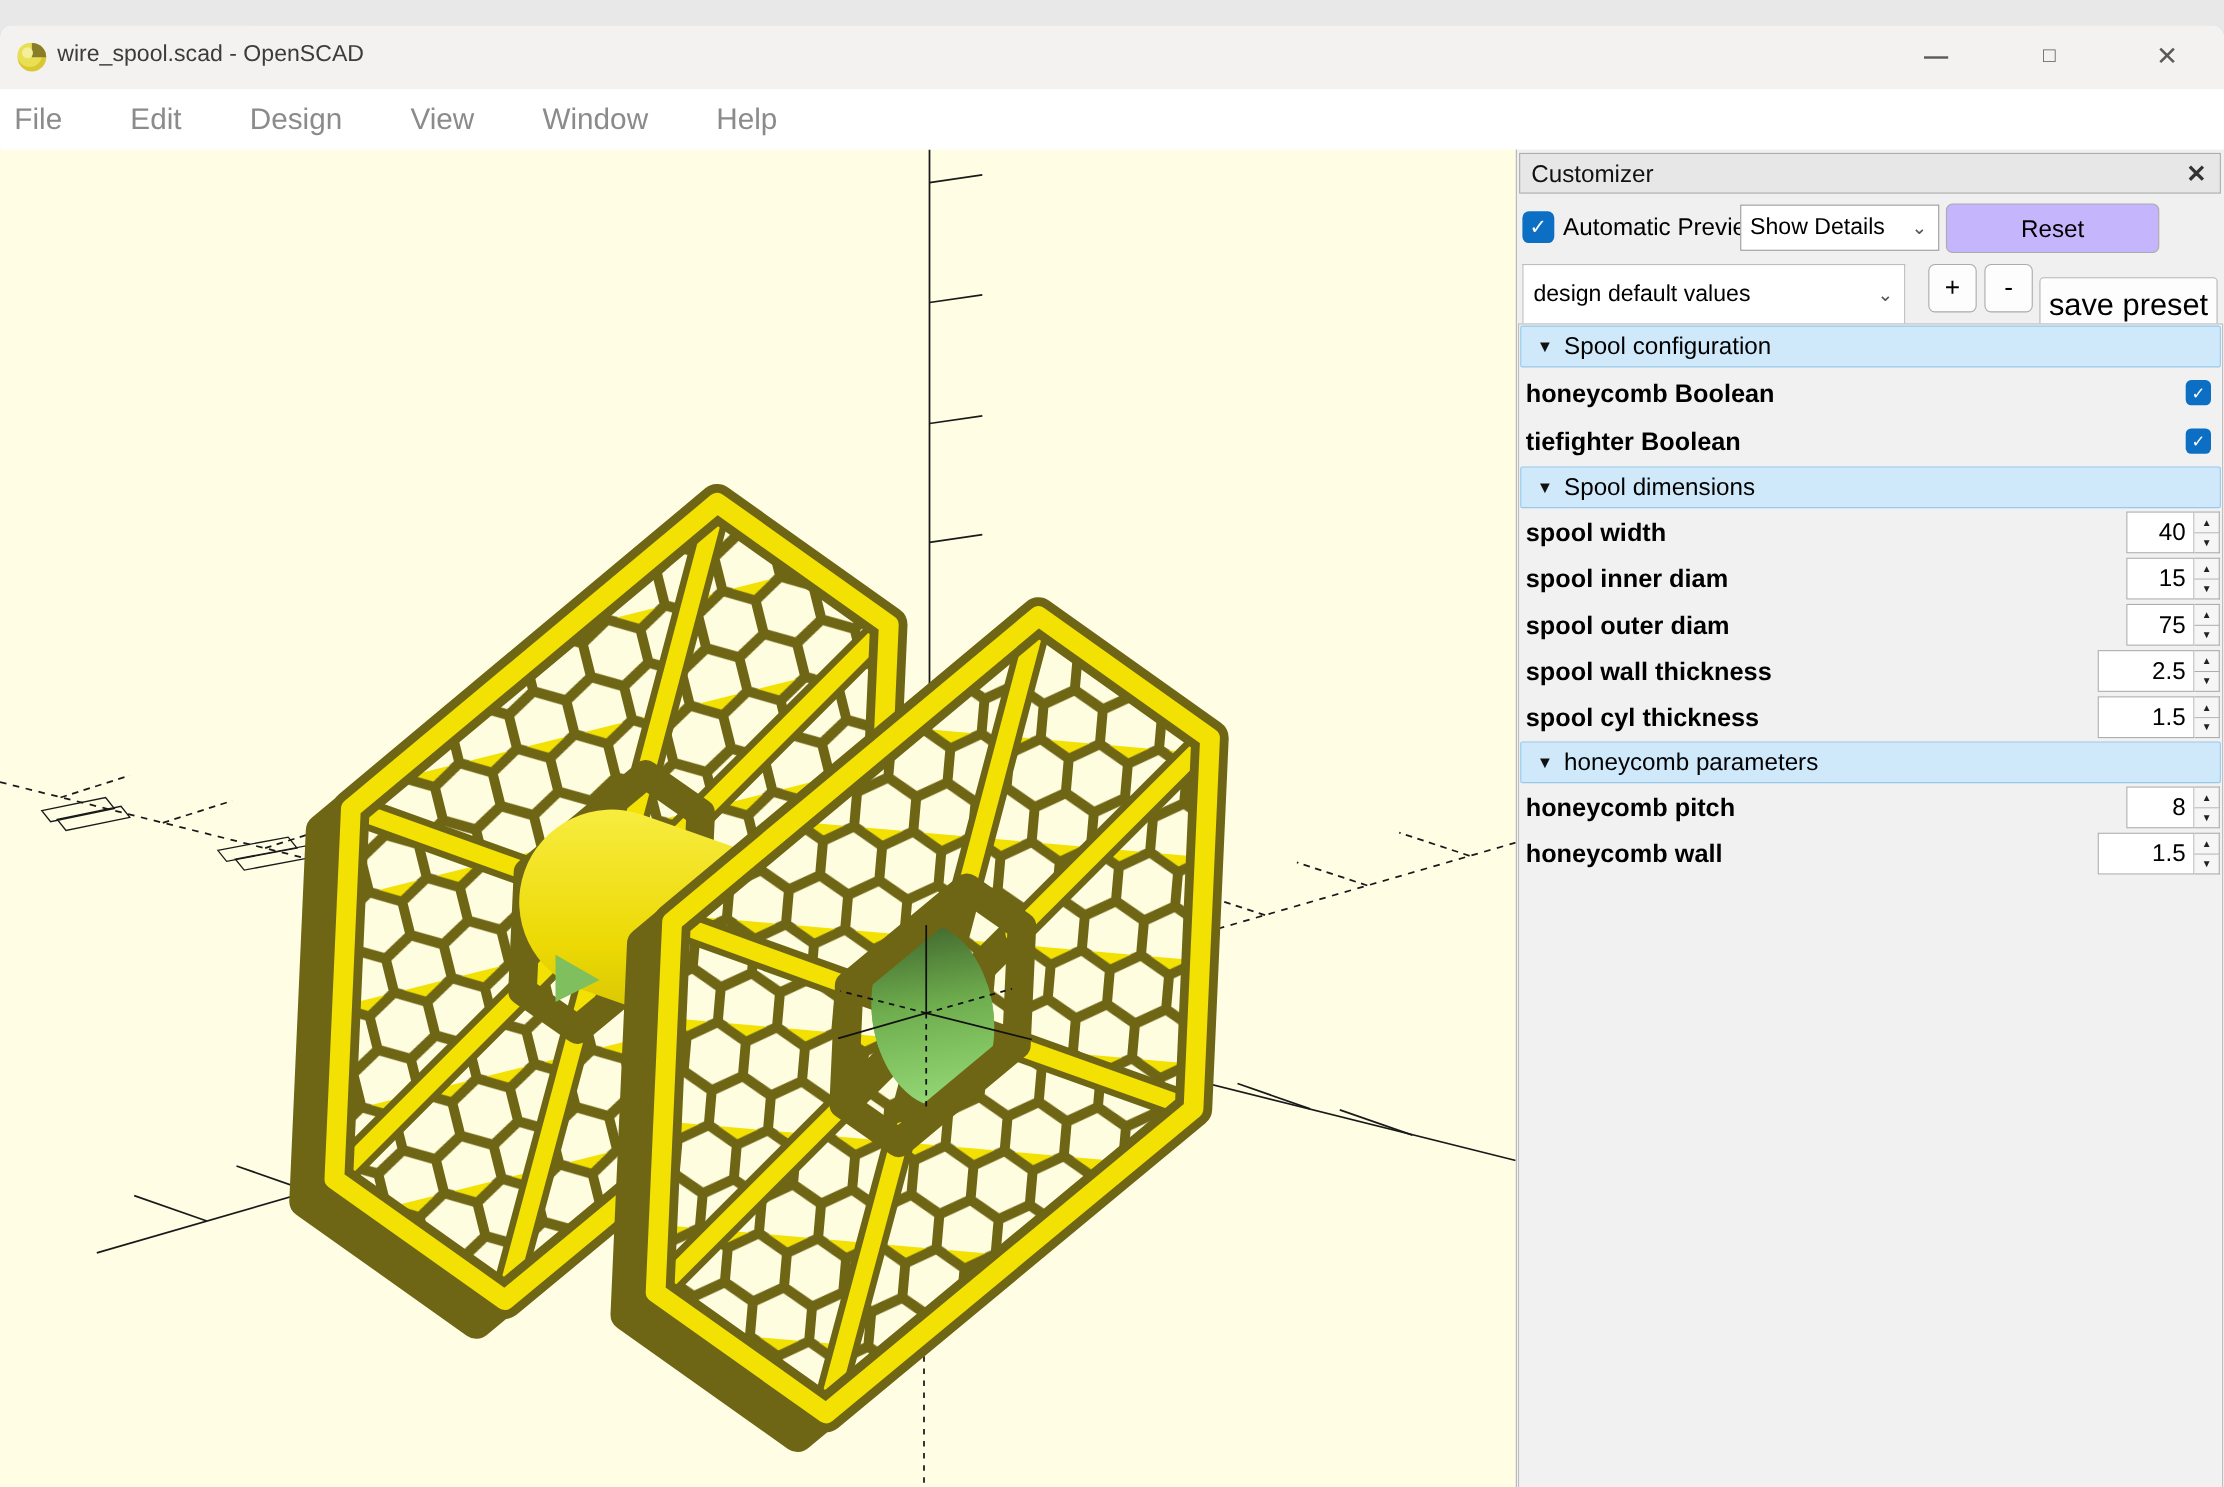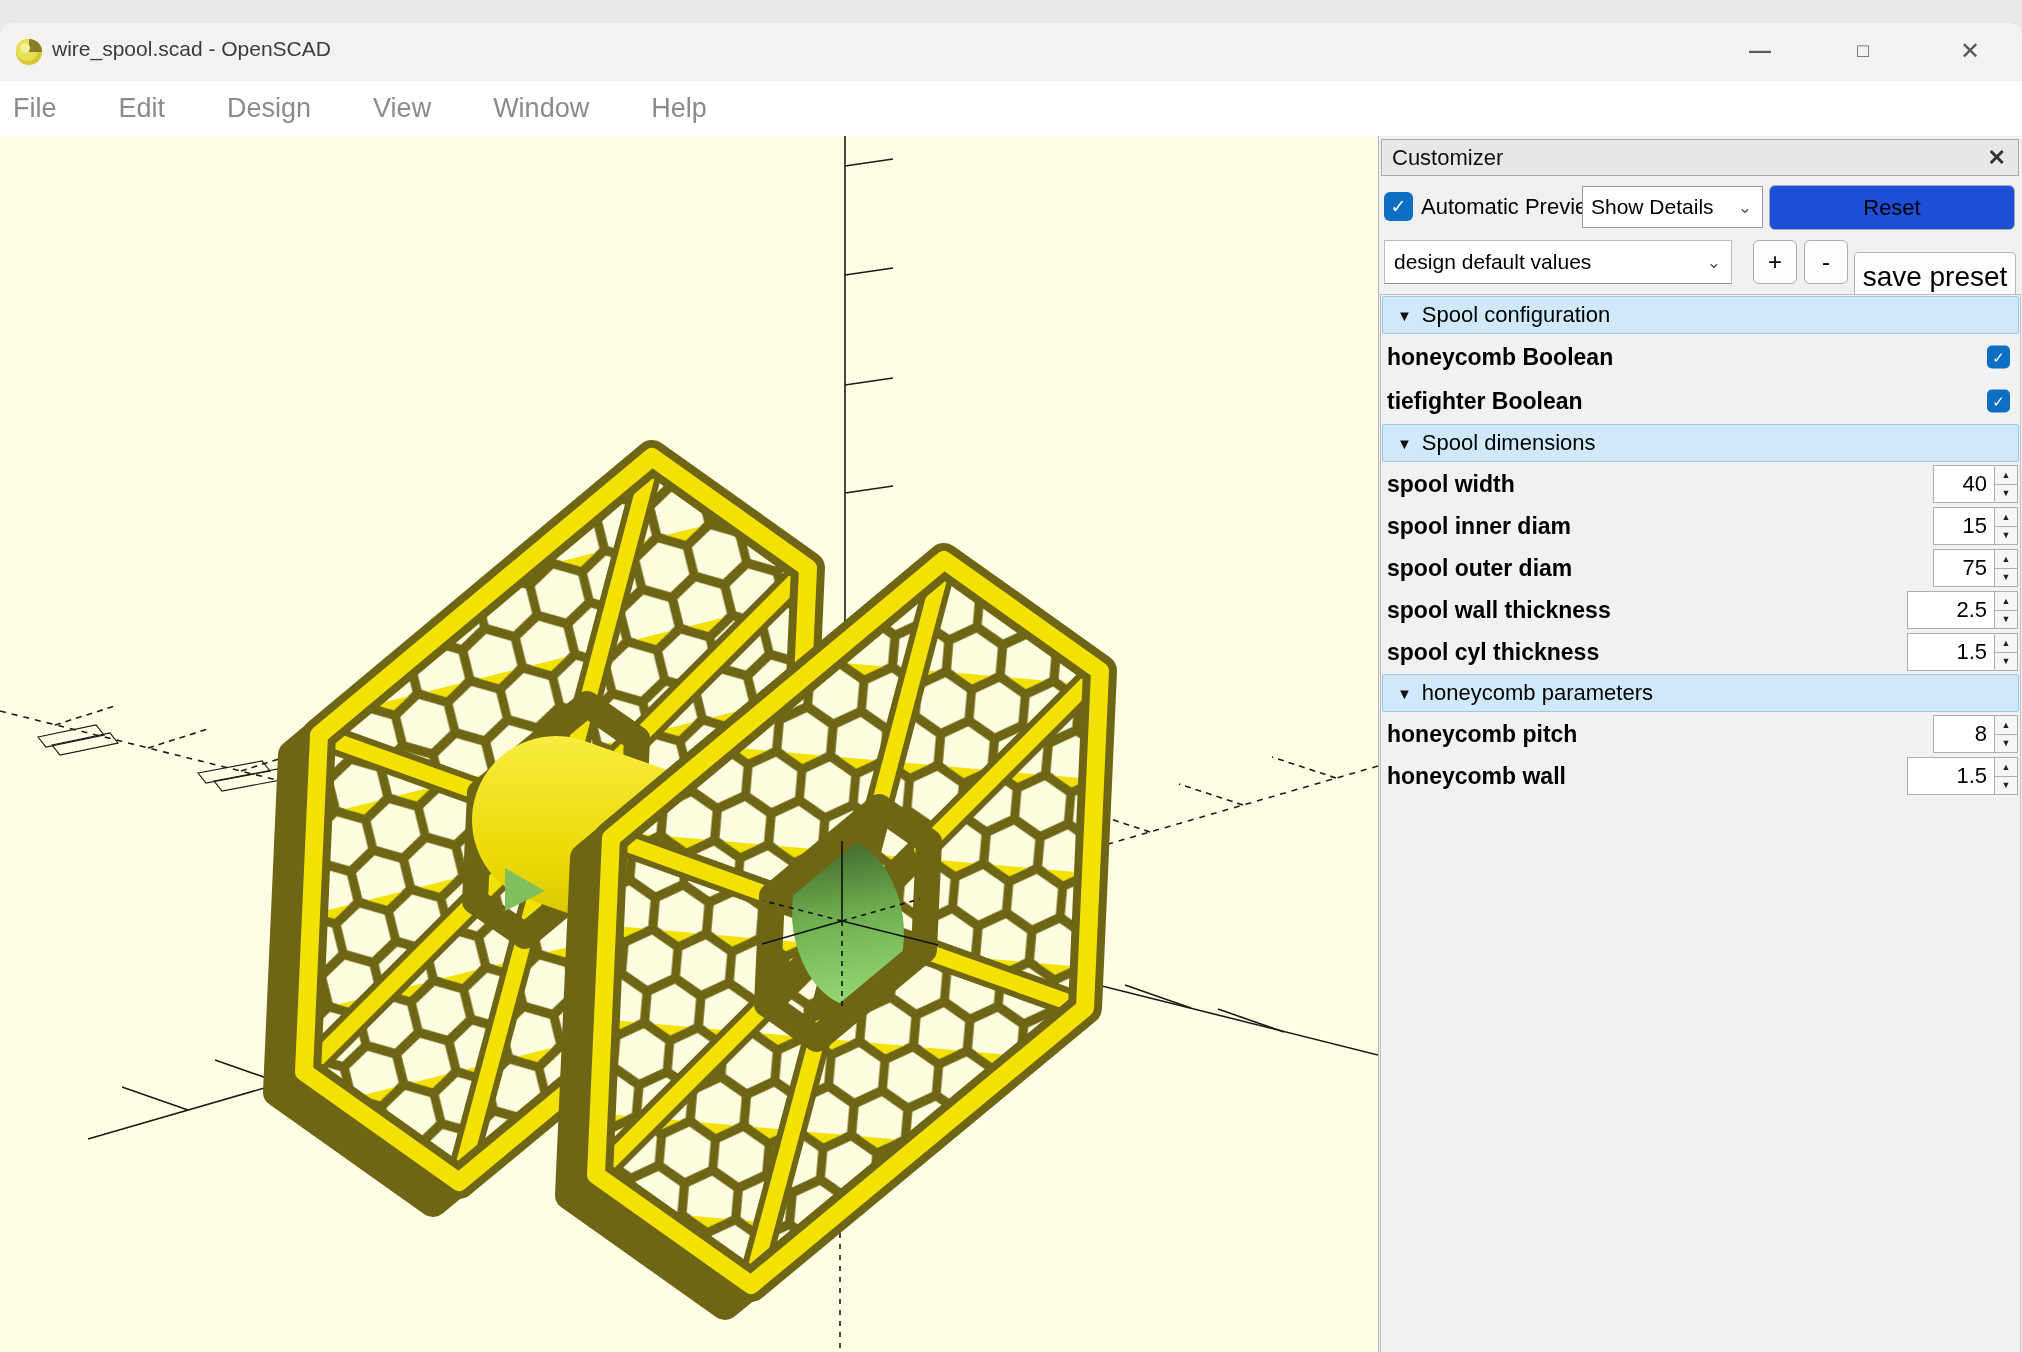--- a/index.html
+++ b/index.html
@@ -29,24 +29,24 @@
   #panel-title{font-size:22px;color:#111;padding-left:10px;}
   #panel-close{margin-left:auto;padding-right:12px;font-size:22px;color:#333;font-weight:700;}
   .row{position:absolute;left:0;right:0;}
   #row-preview{top:47px;height:48px;}
   #chk-autopreview{position:absolute;left:5px;top:9px;width:29px;height:29px;background:#0c6fc4;border-radius:6px;
                    color:#fff;font-size:19px;display:flex;align-items:center;justify-content:center;}
   #lbl-autopreview{position:absolute;left:42px;top:11px;font-size:22px;color:#000;}
   #sel-details{position:absolute;left:203px;top:3px;width:181px;height:42px;background:#fff;border:1px solid #999;
                box-sizing:border-box;font-size:21px;display:flex;align-items:center;padding-left:8px;}
   #sel-details .chev{margin-left:auto;padding-right:10px;color:#555;font-size:17px;}
-  #btn-reset{position:absolute;left:390px;top:2px;width:246px;height:45px;background:#1d4ed8;border:1px solid #ababab;
+  #btn-reset{position:absolute;left:390px;top:2px;width:194px;height:45px;background:#c4b5fd;border:1px solid #ababab;
              border-radius:6px;box-sizing:border-box;font-size:22px;color:#000;display:flex;align-items:center;justify-content:center;}
   #row-preset{top:101px;height:52px;}
-  #sel-preset{position:absolute;left:5px;top:3px;width:348px;height:44px;background:#fff;border:1px solid #bdbdbd;
+  #sel-preset{position:absolute;left:5px;top:3px;width:348px;height:56px;background:#fff;border:1px solid #bdbdbd;
               border-bottom:1px solid #8f8f8f;box-sizing:border-box;font-size:21px;display:flex;align-items:center;padding-left:9px;color:#000;}
   #sel-preset .chev{margin-left:auto;padding-right:10px;color:#555;font-size:17px;}
   .small-btn{position:absolute;top:3px;width:44px;height:44px;background:#fdfdfd;border:1px solid #ababab;border-radius:6px;
              box-sizing:border-box;font-size:24px;color:#000;display:flex;align-items:center;justify-content:center;}
   #btn-plus{left:374px;}
   #btn-minus{left:425px;}
   #btn-savepreset{position:absolute;left:475px;top:15px;width:162px;height:49px;background:#fdfdfd;border:1px solid #b5b5b5;
                   border-radius:4px;box-sizing:border-box;font-size:28px;color:#000;display:flex;align-items:center;justify-content:center;}
   #params{position:absolute;left:1px;right:1px;top:158px;bottom:0;background:#f1f1f1;border:1px solid #bfbfbf;box-sizing:border-box;}
   .section-bar{height:38px;margin:1px;background:#cfe9fb;border:1px solid #97c9ec;border-radius:2px;box-sizing:border-box;

